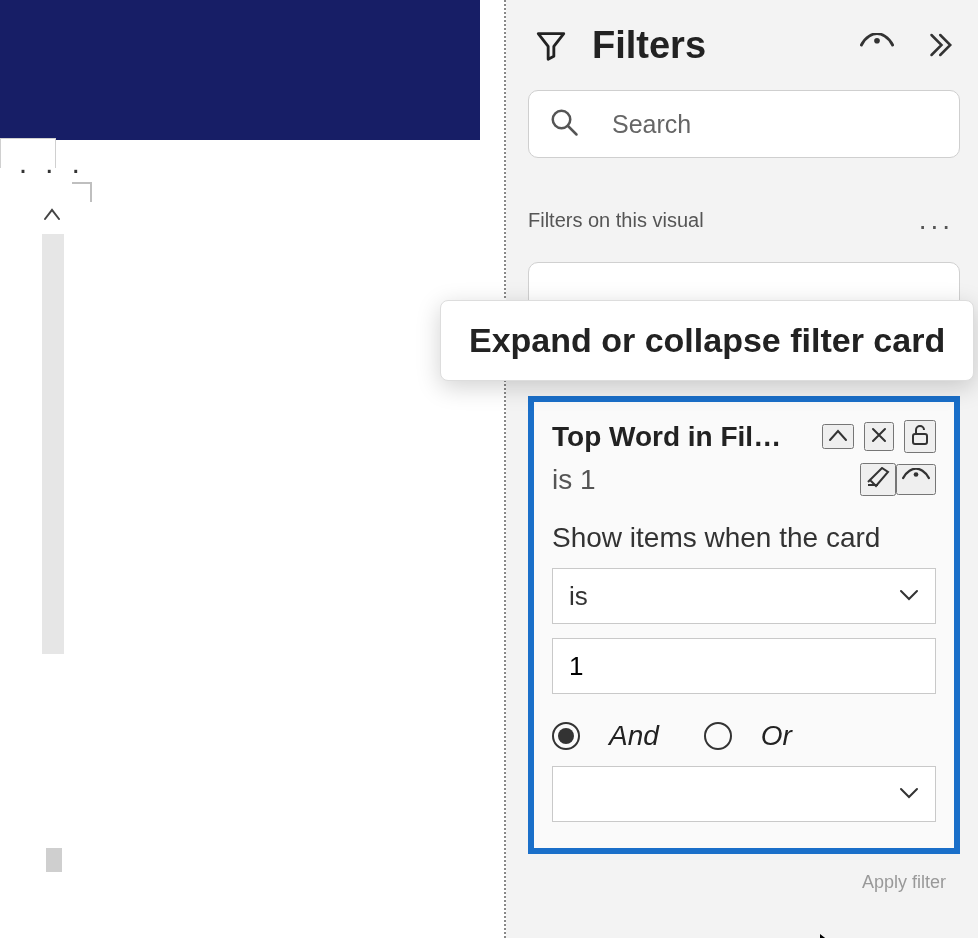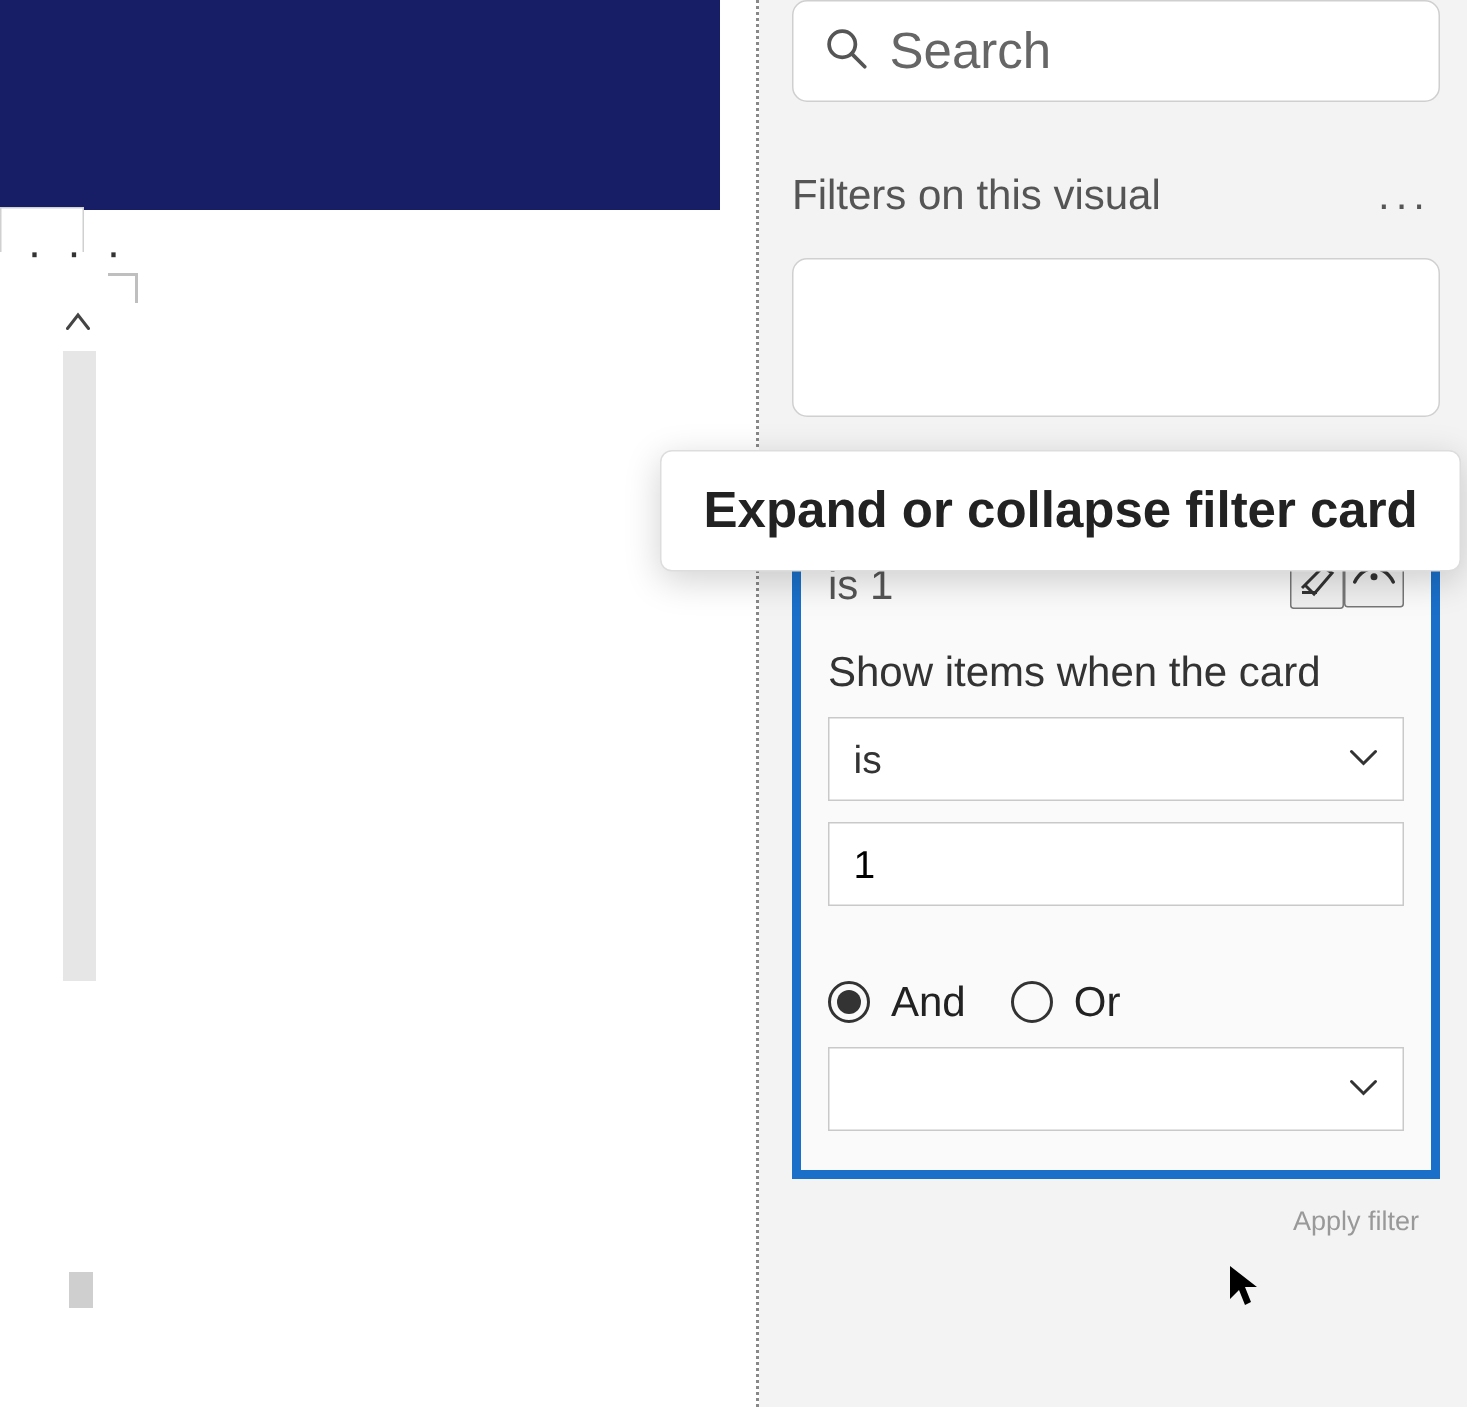--- a/index.html
+++ b/index.html
@@ -22,25 +22,25 @@
     
     .filters-panel { width: 472px; background: #f3f3f3; padding: 0 18px 0 22px; position: relative; }
 
     .panel-header { display: flex; align-items: center; height: 90px; gap: 18px; }
     .panel-header .title { font-size: 38px; font-weight: 700; color: #222; }
     .panel-header .spacer { flex: 1; }
     .icon-btn { background: transparent; border: none; padding: 6px; color: #333; }
     .icon-btn svg { display: block; }
 
     .search-box { display: flex; align-items: center; gap: 14px; background: #fff; border: 1px solid #cfcfcf; border-radius: 10px; height: 68px; padding: 0 20px; }
-    .search-box input { border: none; outline: none; font-size: 34px; color: #444; width: 100%; background: transparent; }
+    .search-box input { border: none; outline: none; font-size: 25px; color: #444; width: 100%; background: transparent; margin-left: 19px; }
     .search-box input::placeholder { color: #666; }
 
     .section-row { display: flex; align-items: center; margin-top: 40px; }
-    .section-row .section-title { font-size: 28px; color: #555; }
+    .section-row .section-title { font-size: 20px; color: #555; }
     .section-row .spacer { flex: 1; }
     .section-row .more { font-size: 28px; color: #555; letter-spacing: 4px; }
 
     .ghost-card {
       margin-top: 20px;
       height: 106px;
       background: #fff;
       border: 1px solid #d0d0d0;
       border-radius: 10px;
     }
@@ -83,21 +83,21 @@
     .instruction { font-size: 28px; color: #333; margin-top: 26px; }
 
     .select-box, .text-input, .empty-select {
       display: flex; align-items: center; justify-content: space-between;
       width: 100%; height: 56px; background: #fff;
       border: 1px solid #c9c9c9; padding: 0 16px; margin-top: 14px;
       font-size: 26px; color: #333;
     }
     .text-input input { border: none; outline: none; font-size: 26px; width: 100%; }
 
-    .radio-row { display: flex; align-items: center; gap: 14px; margin-top: 48px; font-size: 28px; color: #222; }
+    .radio-row { display: flex; align-items: center; gap: 29px; margin-top: 26px; font-size: 28px; color: #222; font-style: italic; }
     .radio { width: 28px; height: 28px; border: 2px solid #333; border-radius: 50%; display: inline-flex; align-items: center; justify-content: center; }
     .radio.checked .dot { width: 16px; height: 16px; background: #333; border-radius: 50%; }
     .radio-label { margin-right: 16px; }
 
     .apply-row { text-align: right; font-size: 18px; color: #999; margin-top: 18px; padding-right: 14px; }
 
     
     .cursor-pointer {
       position: absolute;
       left: 284px;
@@ -126,20 +126,40 @@
             <path d="M1 11 L8 2 L15 11" stroke="#444" stroke-width="2" fill="none" stroke-linecap="round"></path>
           </svg>
       </div>
       <div class="scroll-track"></div>
       <div class="scroll-thumb-bottom"></div>
     </div>
   </div>
 
   <div class="filters-panel">
 
+    <div class="panel-header">
+      <span class="icon-btn">
+        <svg width="34" height="34" viewBox="0 0 24 24" fill="none">
+            <path d="M3 4 H21 L14 13 V20 L10 22 V13 Z" stroke="#222" stroke-width="2" stroke-linejoin="round"></path>
+          </svg>
+      </span>
+      <div class="title">Filters</div>
+      <div class="spacer"></div>
+      <button class="icon-btn">
+        <svg width="34" height="24" viewBox="0 0 24 16" fill="none">
+            <path d="M1 8 C4 2 9 0 12 0 C15 0 20 2 23 8" stroke="#333" stroke-width="2" fill="none" stroke-linecap="round"></path>
+            <circle cx="12" cy="5" r="2" fill="#333"></circle>
+          </svg>
+      </button>
+      <button class="icon-btn">
+        <svg width="30" height="30" viewBox="0 0 24 24" fill="none">
+            <path d="M6 4 L14 12 L6 20 M13 4 L21 12 L13 20" stroke="#333" stroke-width="2" fill="none" stroke-linecap="round"></path>
+          </svg>
+      </button>
+    </div>
 
     <div class="search-box">
       <span>
         <svg width="30" height="30" viewBox="0 0 24 24" fill="none">
             <circle cx="10" cy="10" r="7" stroke="#555" stroke-width="2"></circle>
             <line x1="15" y1="15" x2="22" y2="22" stroke="#555" stroke-width="2" stroke-linecap="round"></line>
           </svg>
       </span>
       <input type="text" placeholder="Search" style="">
     </div>

